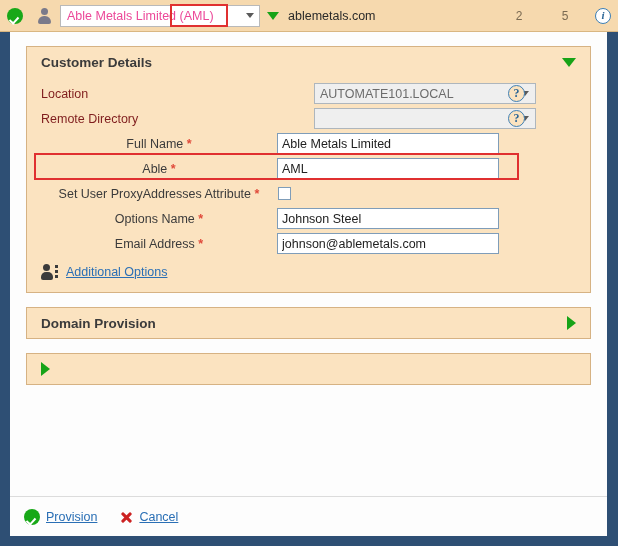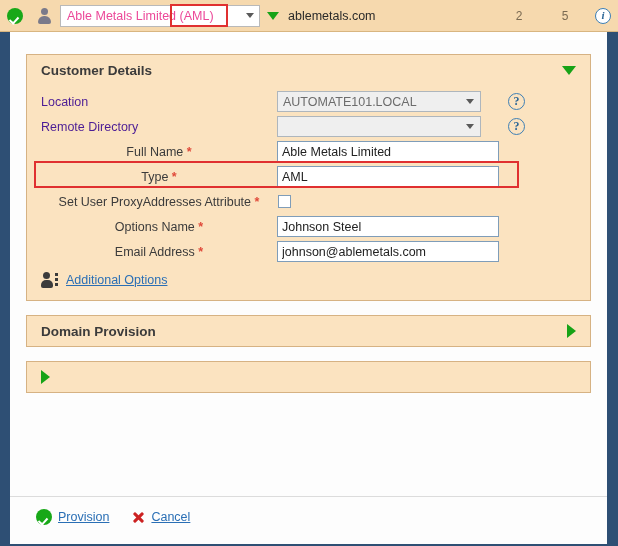--- a/index.html
+++ b/index.html
@@ -192,21 +192,21 @@
     background: #2e4f74;
   }
   .bottom-rail {
     position: absolute;
     left: 0; bottom: 0;
     width: 618px; height: 10px;
     background: #2e4f74;
   }
   .content {
     position: absolute;
-    left: 10px; top: 8px;
+    left: 10px; top: 0;
     width: 597px;
     height: 504px;
     background: #fdfdfd;
     box-sizing: border-box;
     padding: 14px 16px 0 16px;
   }
 
   
   .panel {
     border: 1px solid #d6b283;
@@ -247,21 +247,21 @@
     display: flex;
     align-items: center;
     height: 25px;
     padding: 0 14px;
     box-sizing: border-box;
     position: relative;
   }
   .flabel {
     width: 236px;
     font-size: 12.5px;
-    color: #4c1d95;
+    color: #7f1d1d;
   }
   .flabel.enabled { color: #3b3b3b; text-align: center; }
   .req {
     color: #e04a3a;
     font-weight: bold;
   }
   .ctl {
     width: 222px;
   }
   input.txt {
@@ -269,30 +269,31 @@
     height: 21px;
     box-sizing: border-box;
     border: 1px solid #7f9db9;
     background: #ffffff;
     font-family: "Liberation Sans", sans-serif;
     font-size: 12.5px;
     color: #222;
     padding: 0 4px;
   }
   .sel {
-    width: 204px;
+    width: 222px;
     height: 21px;
     box-sizing: border-box;
     border: 1px solid #aeb6bd;
     background: #efefef;
     display: flex;
     align-items: center;
     font-size: 12.5px;
     color: #6c6c6c;
     padding: 0 2px 0 5px;
+    margin-left: 37px;
   }
   .sel .val { flex: 1; white-space: nowrap; overflow: hidden; }
   .sel .arrowbox {
     width: 16px; height: 19px;
     display: flex; align-items: center; justify-content: center;
   }
   .sel.blank .val { color: #6c6c6c; }
   .sel-active {
     width: 222px;
     height: 21px;
@@ -382,21 +383,21 @@
     position: absolute;
     left: 10px;
     bottom: 10px;
     width: 597px;
     height: 40px;
     background: #fdfdfd;
     border-top: 1px solid #dcdcdc;
     box-sizing: border-box;
     display: flex;
     align-items: center;
-    padding-left: 26px;
+    padding-left: 14px;
   }
   .fbtn {
     display: flex;
     align-items: center;
     margin-right: 22px;
     cursor: pointer;
   }
   .fbtn .lbl {
     color: #2a6fb5;
     font-size: 12.5px;
@@ -499,21 +500,21 @@
           <div class="frow">
             <div class="flabel enabled">
               <span>Full Name</span>
               <span class="req">*</span>
             </div>
             <input class="txt" type="text" value="Able Metals Limited" style="">
           </div>
 
           <div class="frow">
             <div class="flabel enabled">
-              <span>Type</span>
+              <span>Able</span>
               <span class="req">*</span>
             </div>
             <input class="txt" type="text" value="AML" style="">
             <div class="code-highlight"></div>
           </div>
 
           <div class="frow">
             <div class="flabel enabled">
               <span>Set User ProxyAddresses Attribute</span>
               <span class="req">*</span>

